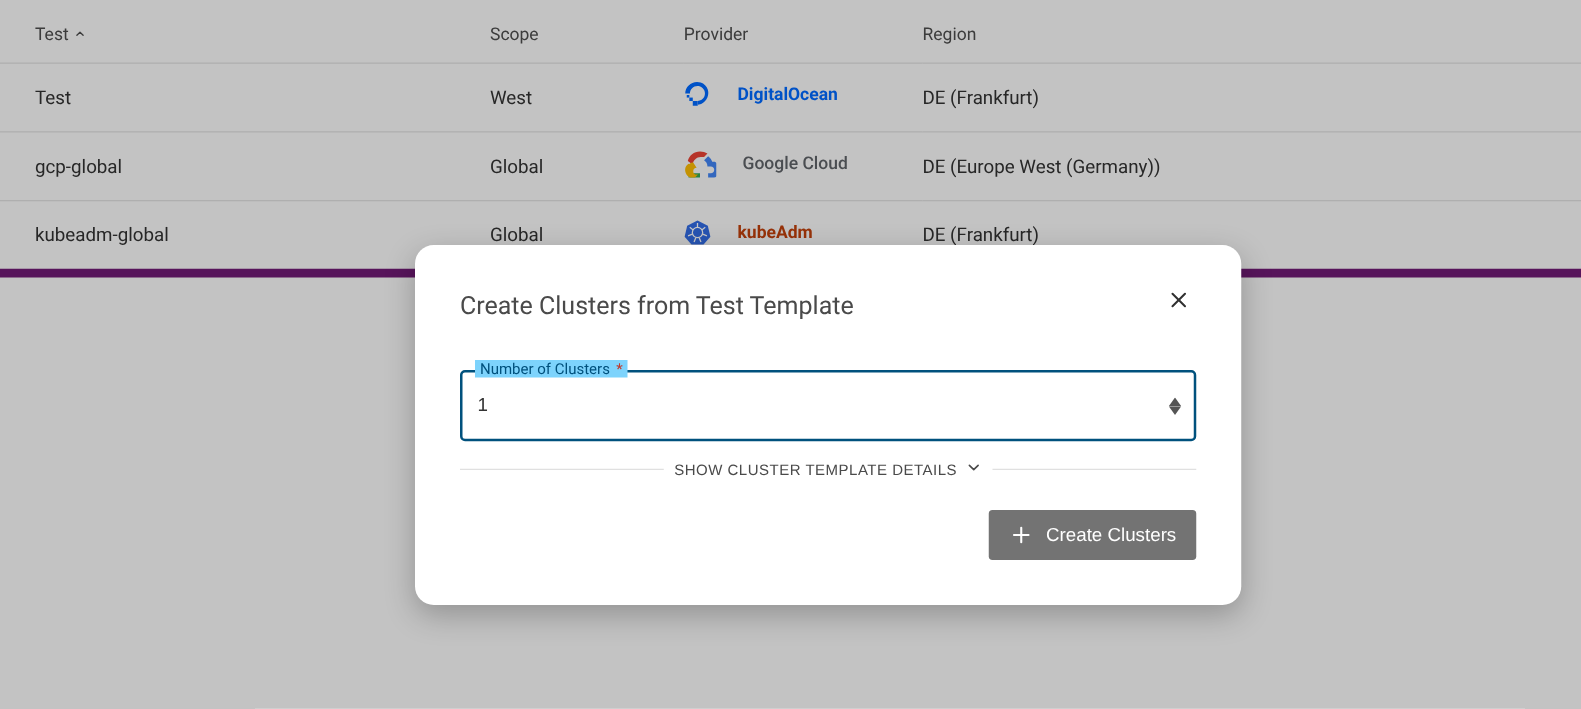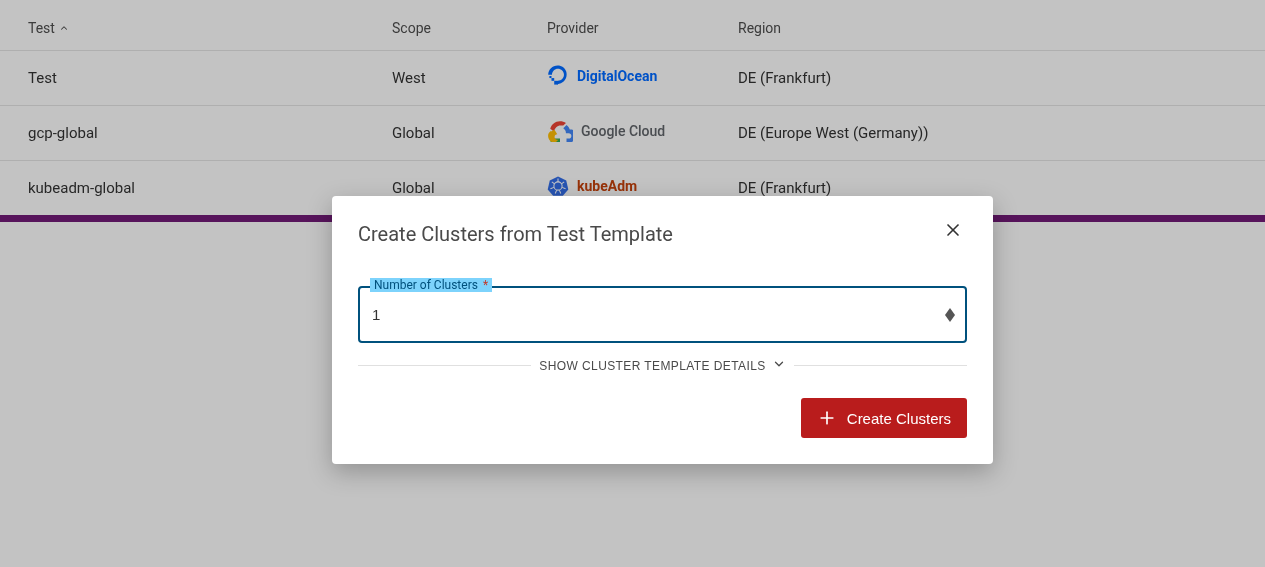--- a/index.html
+++ b/index.html
@@ -16,50 +16,50 @@
   .table tbody td:first-child { padding-left: 28px; }
   .table tbody tr:last-child td { border-bottom: 7px solid #701a75; }
 
   .col-name { width: 392px; }
   .col-scope { width: 155px; }
   .col-provider { width: 191px; }
   .col-region { }
 
   .sort-header { display: inline-flex; align-items: center; gap: 4px; }
 
-  .provider-cell { display: inline-flex; align-items: center; gap: 8px; }
+  .provider-cell { display: inline-flex; align-items: center; gap: 21px; }
   .provider-logo { display: inline-flex; align-items: center; justify-content: center; }
   .provider-name { font-size: 14px; }
   .provider-digitalocean .provider-name { color: #0069ff; font-weight: 700; }
   .provider-google .provider-name { color: #5f6368; font-weight: 500; }
   .provider-kubeadm .provider-name { color: #c2410c; font-weight: 700; }
 
   
-  .modal { position: absolute; left: 332px; top: 196px; width: 661px; background: #fff; border-radius: 4px; box-shadow: 0 8px 24px rgba(0,0,0,0.25); padding: 2px; }
+  .modal { position: absolute; left: 332px; top: 196px; width: 661px; background: #fff; border-radius: 15px; box-shadow: 0 8px 24px rgba(0,0,0,0.25); padding: 12px; }
   .modal-header { display: flex; align-items: center; justify-content: space-between; padding: 24px 24px 8px 24px; }
   .modal-title { font-size: 20px; font-weight: 400; color: #4a4a4a; }
   .close-btn { background: none; border: none; cursor: pointer; color: #333; padding: 4px; margin-top:-8px; }
   .close-btn svg { display: block; }
 
   .modal-body { padding: 24px 24px 24px 24px; }
 
   .field { position: relative; border: 2px solid #00517d; border-radius: 4px; padding: 0; margin-top: 8px; }
   .field-label { position: absolute; top: -10px; left: 10px; background: #7dd3fc; padding: 0 4px; font-size: 12px; color: #00517d; }
   .field-label .req { color: #c0392b; margin-left: 2px; }
   .field-input { width: 100%; border: none; outline: none; font-size: 15px; padding: 18px 32px 18px 12px; background: transparent; color: #333; }
   .stepper { position: absolute; right: 10px; top: 50%; transform: translateY(-50%); display: flex; flex-direction: column; gap: 0; }
   .stepper button { background: none; border: none; cursor: pointer; color: #555; padding: 0; line-height: 0; }
   .stepper svg { display: block; }
 
   .details-row { display: flex; align-items: center; gap: 8px; margin-top: 14px; }
   .details-row .line { flex: 1; height: 1px; background: #e0e0e0; }
   .details-toggle { display: inline-flex; align-items: center; gap: 6px; background: none; border: none; cursor: pointer; font-size: 12px; letter-spacing: 0.4px; color: #4a4a4a; font-weight: 500; }
 
   .modal-actions { display: flex; justify-content: flex-end; padding: 0 24px 24px 24px; }
-  .primary-btn { display: inline-flex; align-items: center; gap: 10px; background: #b91c1c; color: #fff; border: none; border-radius: 3px; padding: 10px 16px; font-size: 15px; cursor: pointer; }
+  .primary-btn { display: inline-flex; align-items: center; gap: 10px; background: #737373; color: #fff; border: none; border-radius: 3px; padding: 10px 16px; font-size: 15px; cursor: pointer; }
   .primary-btn svg { display: block; }
 </style>
 </head>
 <body>
 
 <div class="table-wrap">
   <table class="table">
     <colgroup>
       <col class="col-name">
         <col class="col-scope">

